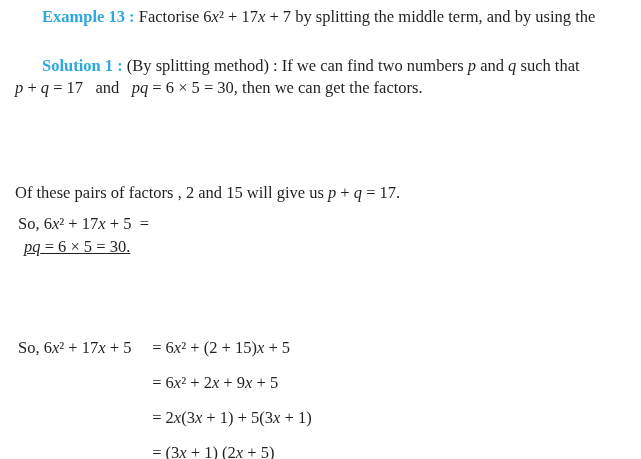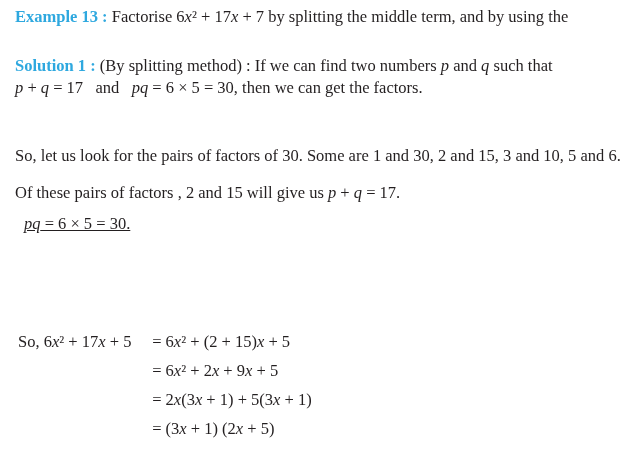--- a/index.html
+++ b/index.html
@@ -24,20 +24,21 @@
     line-height: 22px;
   }
   .line {
     display: block;
     white-space: nowrap;
   }
   .i { font-style: italic; }
   .label {
     color: var(--accent, #2ea8df);
     font-weight: bold;
+    margin-left: 27px;
   }
   .summary {
     position: absolute;
     left: 18px;
     top: 212px;
     margin: 0;
     font-size: 16.5px;
     line-height: 23px;
   }
   .summary .line.pad-a { padding-left: 6px; text-decoration: underline; }
@@ -46,20 +47,21 @@
     position: absolute;
     left: 18px;
     top: 327px;
     margin: 0;
     font-size: 16.5px;
     line-height: 29px;
   }
   .eqrow {
     display: block;
     white-space: nowrap;
+    margin-top: 6px;
   }
   .lhs {
     display: inline-block;
     width: 130px;
     vertical-align: top;
   }
   .rhs {
     display: inline-block;
     vertical-align: top;
   }
@@ -71,29 +73,27 @@
 
   <p class="para" style="top:6px;">
     <span class="line"><span class="label">Example 13 : </span><span>Factorise 6</span><span class="i">x</span><span>² + 17</span><span class="i">x</span><span> + 7 by splitting the middle term, and by using the</span></span>
   </p>
 
   <p class="para" style="top:55px;">
     <span class="line"><span class="label">Solution 1 : </span><span>(By splitting method) : If we can find two numbers </span><span class="i">p</span><span> and </span><span class="i">q</span><span> such that</span></span>
     <span class="line"><span class="i">p</span><span> + </span><span class="i">q</span><span> = 17&nbsp;&nbsp; and &nbsp;&nbsp;</span><span class="i">pq</span><span> = 6 × 5 = 30, then we can get the factors.</span></span>
   </p>
 
-  <p class="para" style="top:145px;">
-    <span class="line"><span>So, let us look for the pairs of factors of 30. Some are 1 and 30, 2 and 15, 3 and 10, 5 and 6.</span></span>
-  </p>
 
   <p class="para" style="top:182px;">
     <span class="line"><span>Of these pairs of factors , 2 and 15 will give us </span><span class="i">p</span><span> + </span><span class="i">q</span><span> = 17.</span></span>
   </p>
 
   <div class="summary">
+    <span class="line"><span>So, 6</span><span class="i">x</span><span>² + 17</span><span class="i">x</span><span> + 5 &nbsp;=</span></span>
     <span class="line pad-a"><span class="i">pq</span><span> = 6 × 5 = 30.</span></span>
   </div>
 
   <div class="deriv">
     <div class="eqrow">
       <span class="lhs"><span>So, 6</span><span class="i">x</span><span>² + 17</span><span class="i">x</span><span> + 5</span></span>
       <span class="rhs"><span>= 6</span><span class="i">x</span><span>² + (2 + 15)</span><span class="i">x</span><span> + 5</span></span>
     </div>
     <div class="eqrow">
       <span class="lhs"></span>

